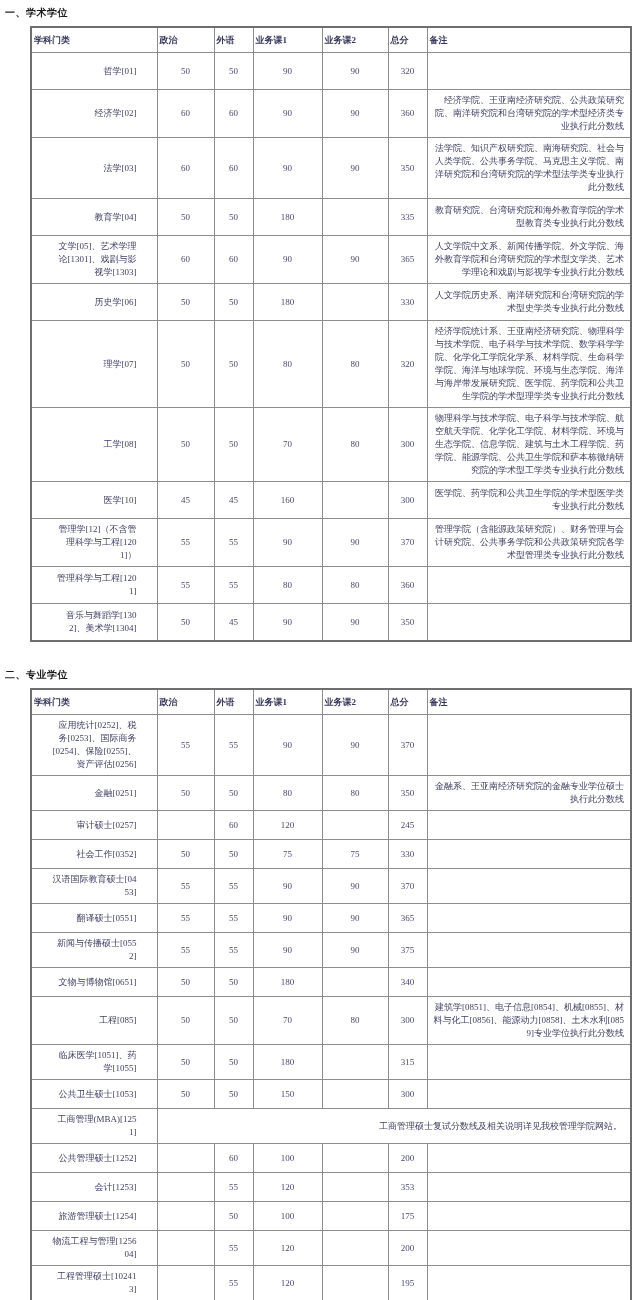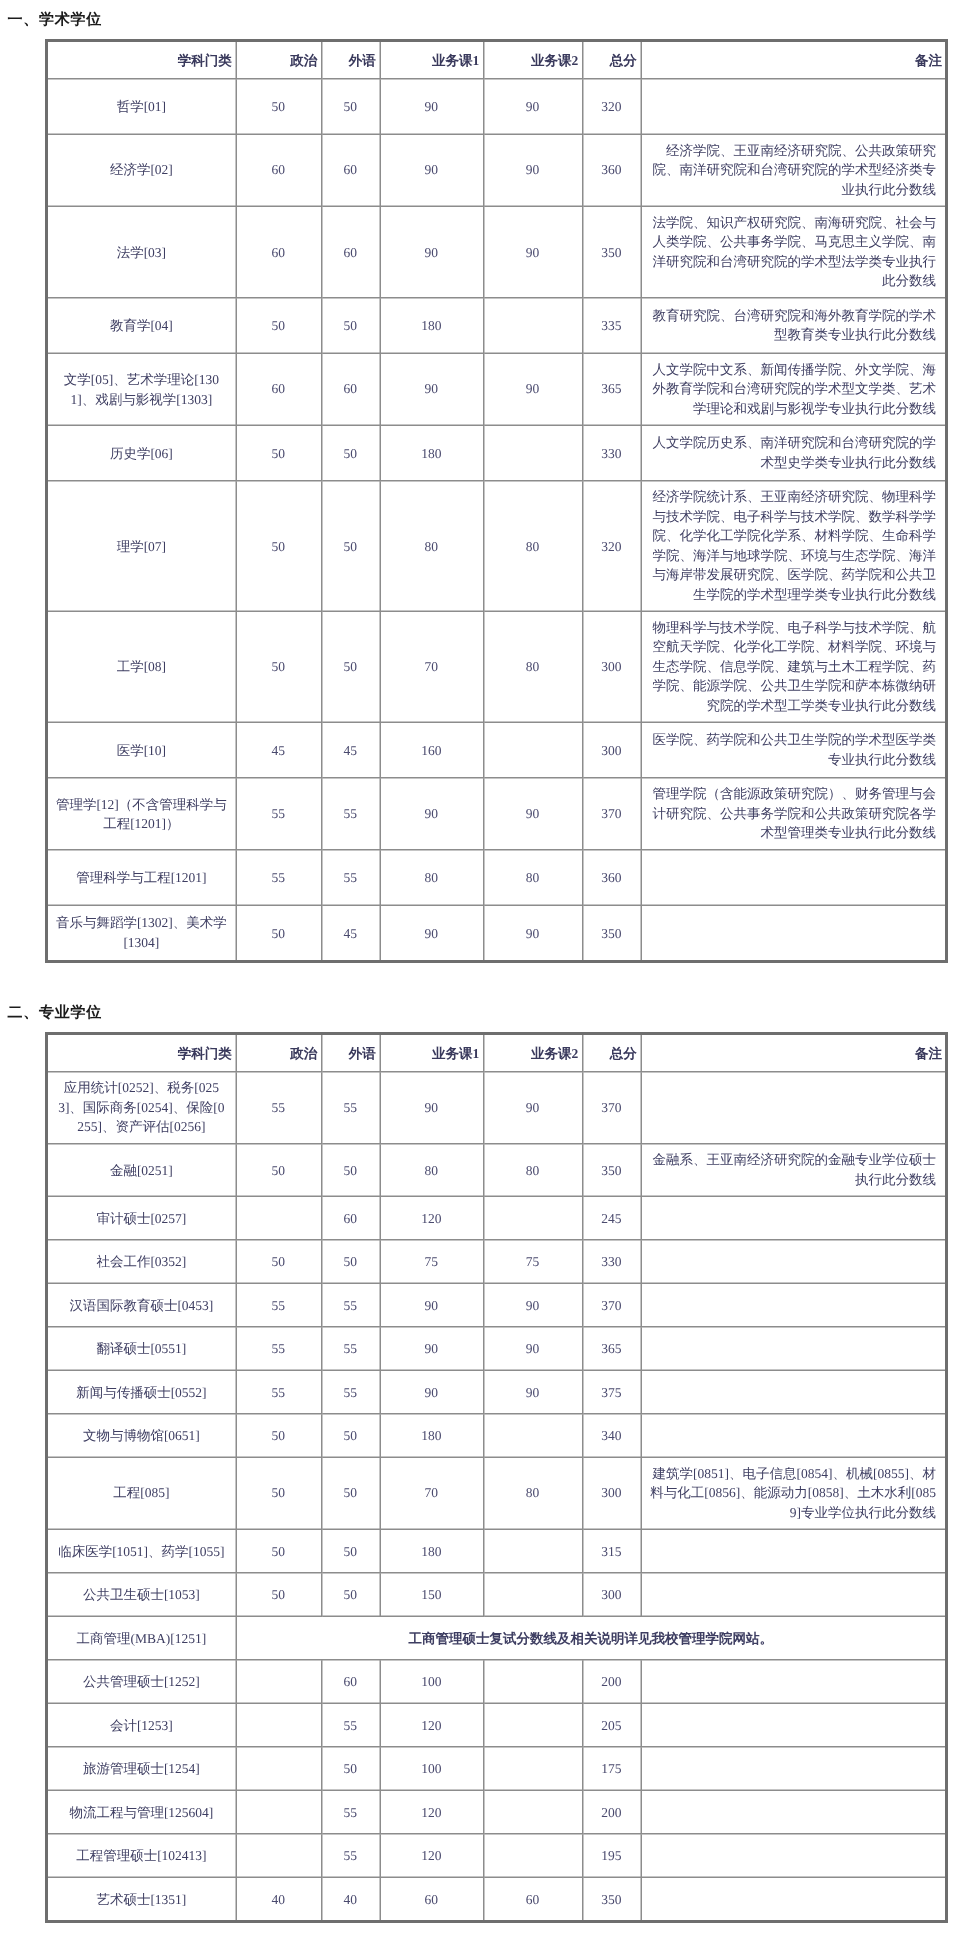--- a/index.html
+++ b/index.html
@@ -28,48 +28,47 @@
   table.score th, table.score td{
     border:1px solid #8c8c8c;
     font-size:9px;
     line-height:13px;
     vertical-align:middle;
     word-break:break-all;
   }
   table.score th{
     font-weight:bold;
     color:#39395c;
-    text-align:right;
+    text-align:left;
     padding:5px 2px;
     height:14px;
     margin-left:11px;
   }
   
   table.t0 td{height:28px;}
   table.t1 td, table.t2 td{height:20px;}
   td.cat{
-    text-align:center;
-    padding:4px 5px;
+    text-align:right;
+    padding:4px 20px;
     color:#3e3e62;
   }
   td.num{
     text-align:center;
     padding:4px 2px;
     color:#4a4a6e;
   }
   td.remark{
     text-align:right;
     padding:4px 6px;
     color:#3e3e62;
   }
   td.note{
-    text-align:center;
-    padding:4px 20px;
+    text-align:right;
+    padding:4px 8px;
     color:#3e3e62;
-    font-weight:bold;
   }
 </style>
 </head>
 <body>
 
 <div class="page">
 
   <div class="sec">
     <h2 class="sec-title">一、学术学位</h2>
     <table class="score t0">
@@ -341,21 +340,21 @@
             <td class="num"></td>
             <td class="num">200</td>
             <td class="remark"></td>
           </tr>
           <tr>
             <td class="cat">会计[1253]</td>
             <td class="num"></td>
             <td class="num">55</td>
             <td class="num">120</td>
             <td class="num"></td>
-            <td class="num">205</td>
+            <td class="num">353</td>
             <td class="remark"></td>
           </tr>
           <tr>
             <td class="cat">旅游管理硕士[1254]</td>
             <td class="num"></td>
             <td class="num">50</td>
             <td class="num">100</td>
             <td class="num"></td>
             <td class="num">175</td>
             <td class="remark"></td>

